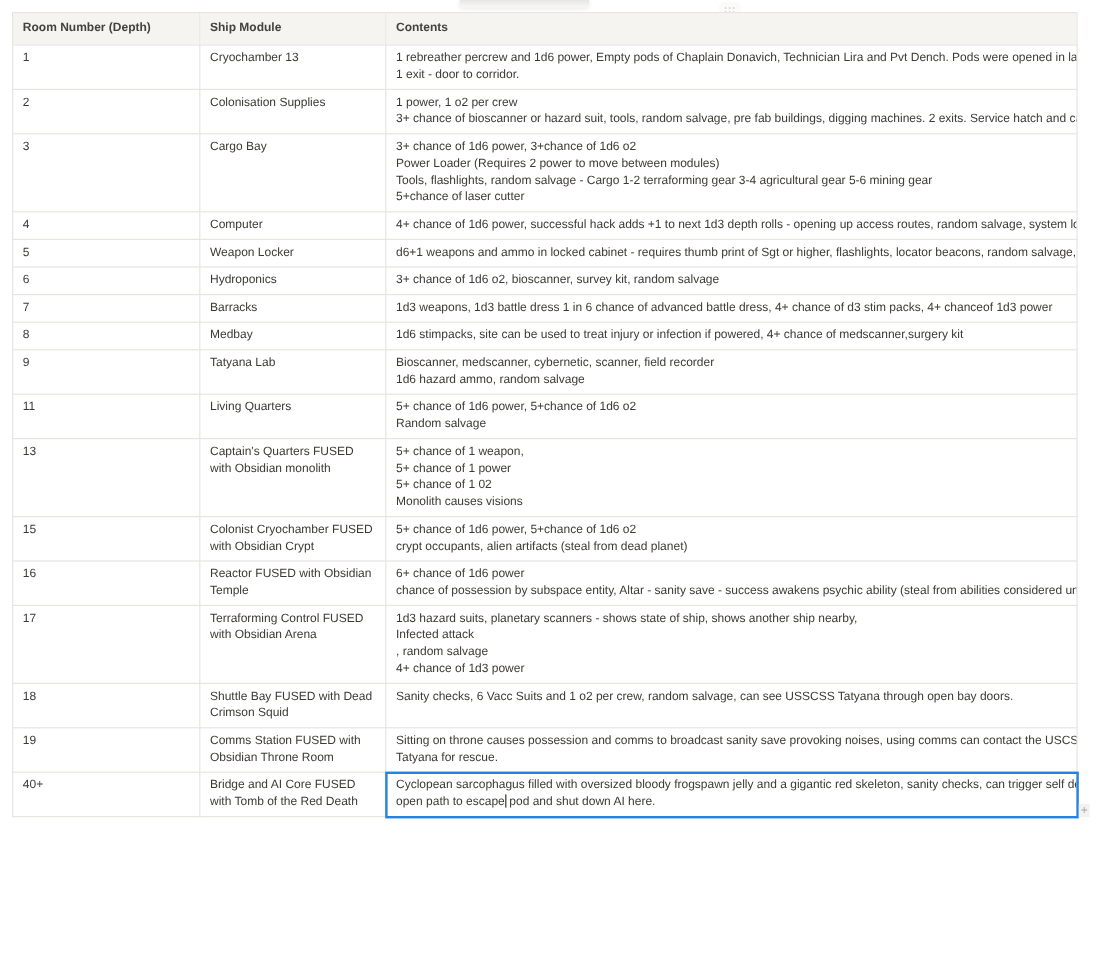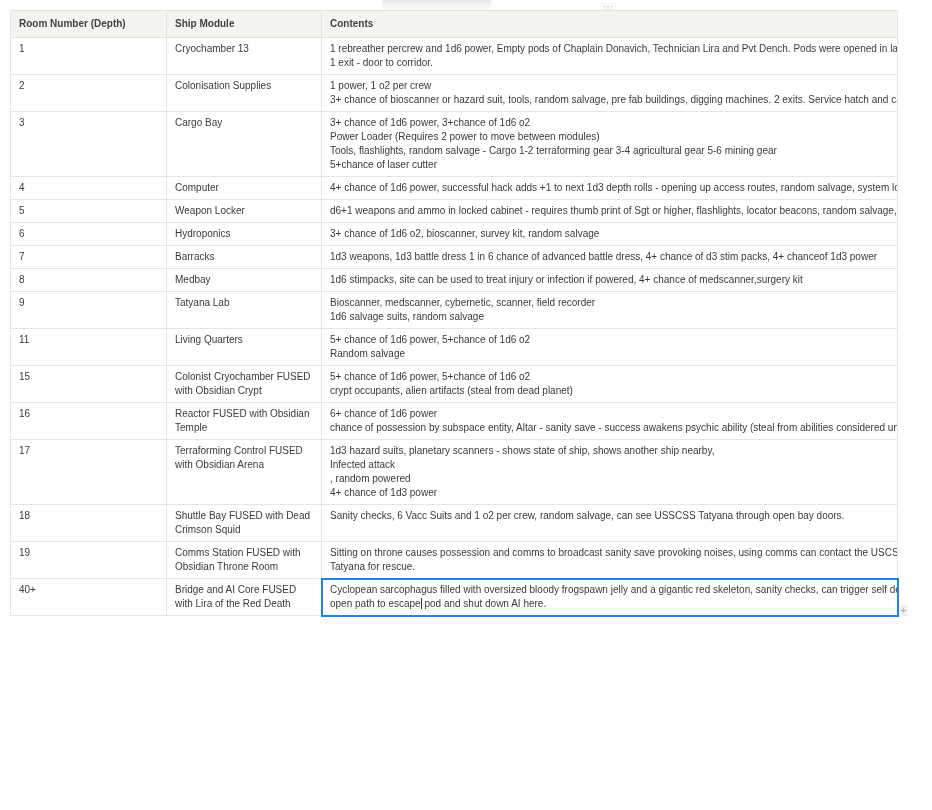--- a/index.html
+++ b/index.html
@@ -178,32 +178,42 @@
           <td class="cell-module">Medbay</td>
           <td class="cell-contents">
             <div class="contents-line">1d6 stimpacks, site can be used to treat injury or infection if powered, 4+ chance of medscanner,surgery kit</div>
           </td>
         </tr>
         <tr>
           <td class="cell-room">9</td>
           <td class="cell-module">Tatyana Lab</td>
           <td class="cell-contents">
             <div class="contents-line">Bioscanner, medscanner, cybernetic, scanner, field recorder</div>
-            <div class="contents-line">1d6 salvage suits, random salvage</div>
+            <div class="contents-line">1d6 hazard ammo, random salvage</div>
           </td>
         </tr>
         <tr>
           <td class="cell-room">11</td>
           <td class="cell-module">Living Quarters</td>
           <td class="cell-contents">
             <div class="contents-line">5+ chance of 1d6 power, 5+chance of 1d6 o2</div>
             <div class="contents-line">Random salvage</div>
           </td>
         </tr>
         <tr>
+          <td class="cell-room">13</td>
+          <td class="cell-module">Captain's Quarters FUSED with Obsidian monolith</td>
+          <td class="cell-contents">
+            <div class="contents-line">5+ chance of 1 weapon,</div>
+            <div class="contents-line">5+ chance of 1 power</div>
+            <div class="contents-line">5+ chance of 1 02</div>
+            <div class="contents-line">Monolith causes visions</div>
+          </td>
+        </tr>
+        <tr>
           <td class="cell-room">15</td>
           <td class="cell-module">Colonist Cryochamber FUSED with Obsidian Crypt</td>
           <td class="cell-contents">
             <div class="contents-line">5+ chance of 1d6 power, 5+chance of 1d6 o2</div>
             <div class="contents-line">crypt occupants, alien artifacts (steal from dead planet)</div>
           </td>
         </tr>
         <tr>
           <td class="cell-room">16</td>
           <td class="cell-module">Reactor FUSED with Obsidian Temple</td>
@@ -211,42 +221,42 @@
             <div class="contents-line">6+ chance of 1d6 power</div>
             <div class="contents-line">chance of possession by subspace entity, Altar - sanity save - success awakens psychic ability (steal from abilities considered unnatural)</div>
           </td>
         </tr>
         <tr>
           <td class="cell-room">17</td>
           <td class="cell-module">Terraforming Control FUSED with Obsidian Arena</td>
           <td class="cell-contents">
             <div class="contents-line">1d3 hazard suits, planetary scanners - shows state of ship, shows another ship nearby,</div>
             <div class="contents-line">Infected attack</div>
-            <div class="contents-line">, random powered</div>
+            <div class="contents-line">, random salvage</div>
             <div class="contents-line">4+ chance of 1d3 power</div>
           </td>
         </tr>
         <tr>
           <td class="cell-room">18</td>
           <td class="cell-module">Shuttle Bay FUSED with Dead Crimson Squid</td>
           <td class="cell-contents">
             <div class="contents-line">Sanity checks, 6 Vacc Suits and 1 o2 per crew, random salvage, can see USSCSS Tatyana through open bay doors.</div>
           </td>
         </tr>
         <tr>
           <td class="cell-room">19</td>
           <td class="cell-module">Comms Station FUSED with Obsidian Throne Room</td>
           <td class="cell-contents">
             <div class="contents-line">Sitting on throne causes possession and comms to broadcast sanity save provoking noises, using comms can contact the USCSS</div>
             <div class="contents-line">Tatyana for rescue.</div>
           </td>
         </tr>
         <tr>
           <td class="cell-room">40+</td>
-          <td class="cell-module">Bridge and AI Core FUSED with Lira of the Red Death</td>
+          <td class="cell-module">Bridge and AI Core FUSED with Tomb of the Red Death</td>
           <td class="cell-contents selected-cell">
             <div class="contents-line">Cyclopean sarcophagus filled with oversized bloody frogspawn jelly and a gigantic red skeleton, sanity checks, can trigger self destruct,</div>
             <div class="contents-line"><span>open path to escape</span><span class="caret"></span><span> pod and shut down AI here.</span></div>
           </td>
         </tr>
       </tbody>
   </table>
 
   <div class="add-col-strip">
     <span>+</span>

